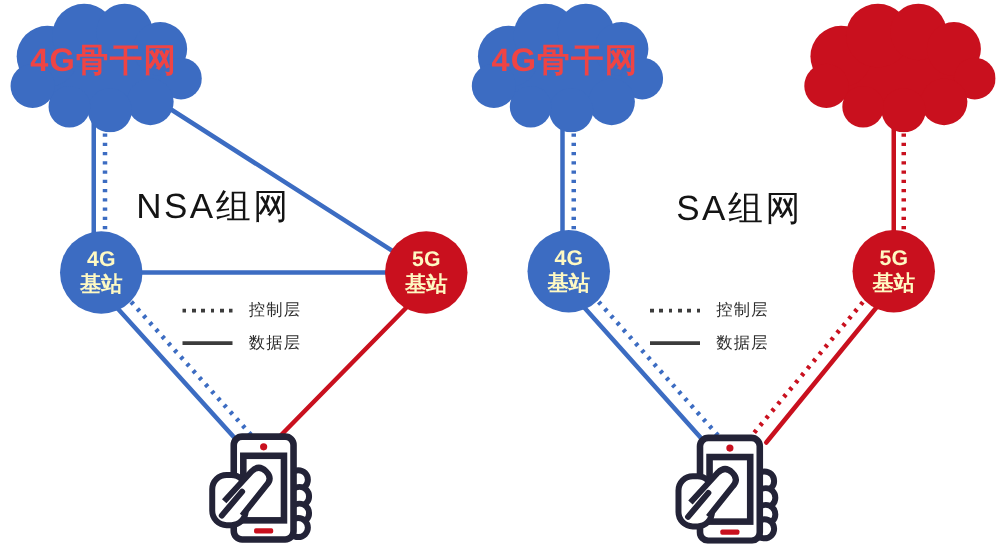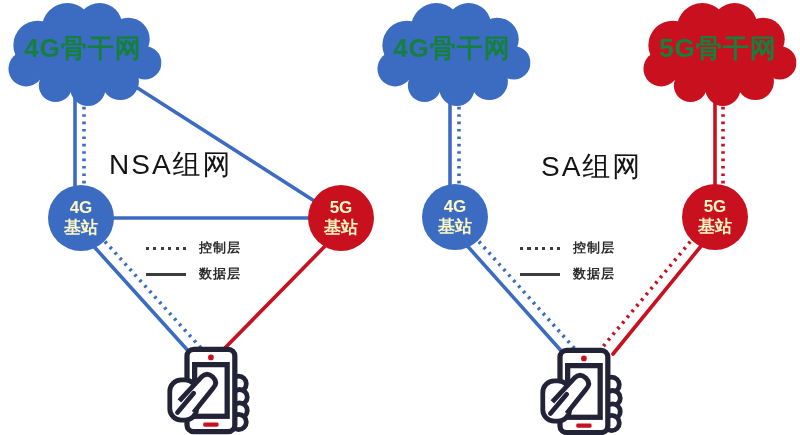--- a/index.html
+++ b/index.html
@@ -9,38 +9,38 @@
     font-family:"Liberation Sans","DejaVu Sans",sans-serif;
   }
   .wires{position:absolute;left:0;top:0;width:800px;height:435px;}
   .solid-link{stroke-width:3.6;fill:none;stroke-linecap:round;}
   .dotted-link{stroke-width:3.6;fill:none;stroke-dasharray:2.6 4.8;}
   .blue-link{stroke:var(--blue);}
   .red-link{stroke:var(--red);}
 
   .cloud{position:absolute;display:flex;align-items:center;justify-content:center;}
   .cloud > svg{position:absolute;left:0;top:0;width:100%;height:100%;}
-  .cloud-label{position:relative;color:#15803d;font-weight:bold;font-size:26px;letter-spacing:1px;padding-bottom:12px;}
+  .cloud-label{position:relative;color:#ef4444;font-weight:bold;font-size:26px;letter-spacing:1px;padding-bottom:12px;}
 
   .station{
     position:absolute;width:66px;height:66px;border-radius:50%;
     display:flex;align-items:center;justify-content:center;text-align:center;
     color:#fef9c3;font-weight:bold;font-size:17px;line-height:1.15;white-space:pre-line;
   }
   .station-blue{background:var(--blue);}
   .station-red{background:var(--red);}
 
   .diagram-title{position:absolute;font-size:28px;color:var(--title-text);letter-spacing:2px;}
 
   .legend{position:absolute;display:flex;flex-direction:column;gap:8px;}
   .legend-row{display:flex;align-items:center;}
   .swatch{width:40px;height:3px;}
   .swatch-solid{background:var(--legend-line);}
   .swatch-dotted{background:repeating-linear-gradient(to right,var(--legend-line) 0 3px,transparent 3px 7.5px);}
-  .legend-label{margin-left:13px;font-size:13px;font-weight:bold;color:var(--legend-text);letter-spacing:1px;}
+  .legend-label{margin-left:13px;font-size:13px;font-weight:normal;color:var(--legend-text);letter-spacing:1px;}
 
   .phone{position:absolute;width:88px;height:93px;}
 </style>
 </head>
 <body>
 
 <div class="stage">
 
   <svg width="0" height="0" style="position:absolute" aria-hidden="true">
     <defs>
@@ -105,21 +105,20 @@
     <svg viewBox="0 0 160 106">
         <use href="#cloud-shape" fill="var(--blue)"></use>
       </svg>
     <div class="cloud-label">4G骨干网</div>
   </div>
 
   <div class="cloud" style="left:638px;top:2px;width:160px;height:104px;">
     <svg viewBox="0 0 160 106">
         <use href="#cloud-shape" fill="var(--red)"></use>
       </svg>
-    <div class="cloud-label">5G骨干网</div>
   </div>
 
   <div class="diagram-title" style="left:541px;top:148px;">SA组网</div>
   <div class="diagram-title" style="left:109px;top:146px;">NSA组网</div>
 
   <div class="station station-blue" style="left: 48px; top: 185px; white-space: pre-line;">4G
 基站</div>
   <div class="station station-red" style="left: 308px; top: 185px; white-space: pre-line;">5G
 基站</div>
   <div class="station station-blue" style="left: 422px; top: 184px; white-space: pre-line;">4G

